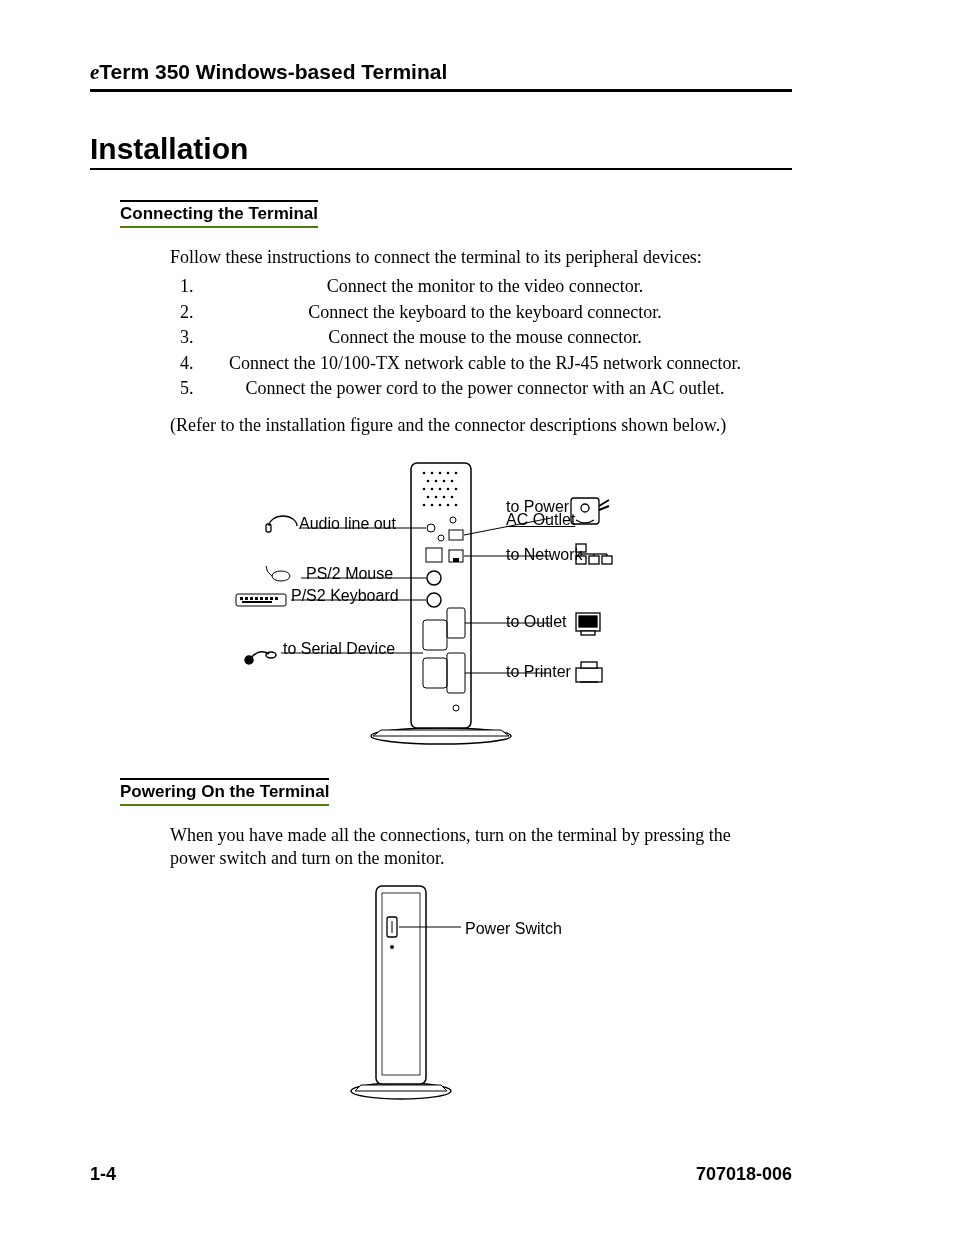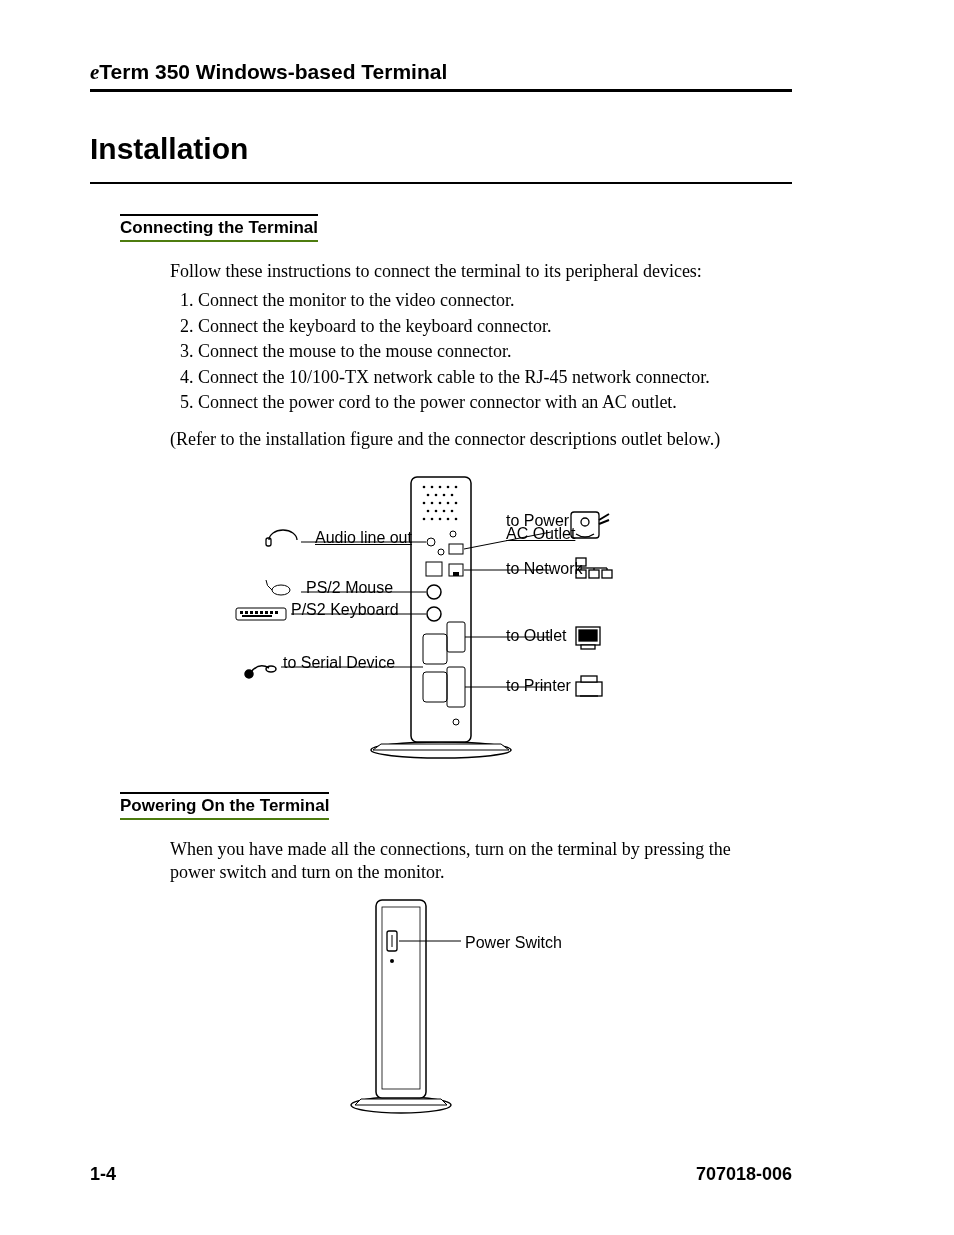--- a/index.html
+++ b/index.html
@@ -24,34 +24,34 @@
     padding-bottom: 4px;
     margin-bottom: 40px;
   }
   .running-head .ital { font-style: italic; font-family: "Times New Roman", serif; }
   h1.section {
     font-family: Arial, Helvetica, sans-serif;
     font-weight: bold;
     font-size: 30px;
     margin: 0 0 30px 0;
     border-bottom: 2px solid #000;
-    padding-bottom: 16px;
+    padding-bottom: 2px;
   }
   h2.sub {
     font-family: Arial, Helvetica, sans-serif;
     font-weight: bold;
     font-size: 17px;
     display: inline-block;
     border-top: 2px solid #000;
     border-bottom: 2px solid #4d7c0f;
     padding: 2px 0;
     margin: 0 0 18px 30px;
   }
   .body-block { margin-left: 80px; margin-right: 20px; font-size: 18px; line-height: 1.30; }
-  ol.steps { margin: 6px 0 14px 0; padding-left: 28px; }
+  ol.steps { margin: 6px 0 14px 0; padding-left: 28px; text-align: center; }
   ol.steps li { margin: 2px 0; }
   .figure { position: relative; margin: 20px auto 30px auto; }
   .fig1 { width: 420px; height: 290px; }
   .fig2 { width: 200px; height: 220px; margin-top: 10px; }
   .label { position: absolute; font-family: Arial, Helvetica, sans-serif; font-size: 16px; white-space: nowrap; }
   .footer {
     position: absolute;
     left: 90px; right: 90px; bottom: 50px;
     display: flex; justify-content: space-between;
     font-family: Arial, Helvetica, sans-serif;
@@ -76,21 +76,21 @@
 
   <div class="body-block">
     <div>Follow these instructions to connect the terminal to its peripheral devices:</div>
     <ol class="steps">
       <li>Connect the monitor to the video connector.</li>
       <li>Connect the keyboard to the keyboard connector.</li>
       <li>Connect the mouse to the mouse connector.</li>
       <li>Connect the 10/100-TX network cable to the RJ-45 network connector.</li>
       <li>Connect the power cord to the power connector with an AC outlet.</li>
     </ol>
-    <div style="margin-top:10px;">(Refer to the installation figure and the connector descriptions outlet below.)</div>
+    <div style="margin-top:10px;">(Refer to the installation figure and the connector descriptions shown below.)</div>
   </div>
 
   
   <div class="figure fig1">
     <svg width="420" height="290" viewBox="0 0 420 290">
 
       <ellipse cx="210" cy="278" rx="70" ry="8" fill="none" stroke="#000" stroke-width="1.5"></ellipse>
       <path d="M150 272 h120 l8 6 h-136 z" fill="#fff" stroke="#000" stroke-width="1"></path>
 
       <rect x="180" y="5" width="60" height="265" rx="6" ry="6" fill="#fff" stroke="#000" stroke-width="1.5"></rect>
@@ -216,21 +216,21 @@
         <rect x="350" y="173" width="14" height="4"></rect>
       </g>
 
       <g stroke="#000" fill="#fff" stroke-width="1.3">
         <rect x="345" y="210" width="26" height="14"></rect>
         <rect x="350" y="204" width="16" height="6"></rect>
         <line x1="349" y1="224" x2="367" y2="224"></line>
       </g>
     </svg>
 
-    <span class="label" style="left:84px; top:57px;text-decoration:underline;">Audio line out</span>
+    <span class="label" style="left:68px; top:57px;">Audio line out</span>
     <span class="label" style="left:75px; top:107px;">PS/2 Mouse</span>
     <span class="label" style="left:60px; top:129px;">P/S2 Keyboard</span>
     <span class="label" style="left:52px; top:182px;">to Serial Device</span>
 
     <span class="label" style="left:275px; top:40px;">to Power</span>
     <span class="label" style="left:275px; top:53px;text-decoration:underline;">AC Outlet</span>
     <span class="label" style="left:275px; top:88px;">to Network</span>
     <span class="label" style="left:275px; top:155px;">to Outlet</span>
     <span class="label" style="left:275px; top:205px;">to Printer</span>
   </div>

